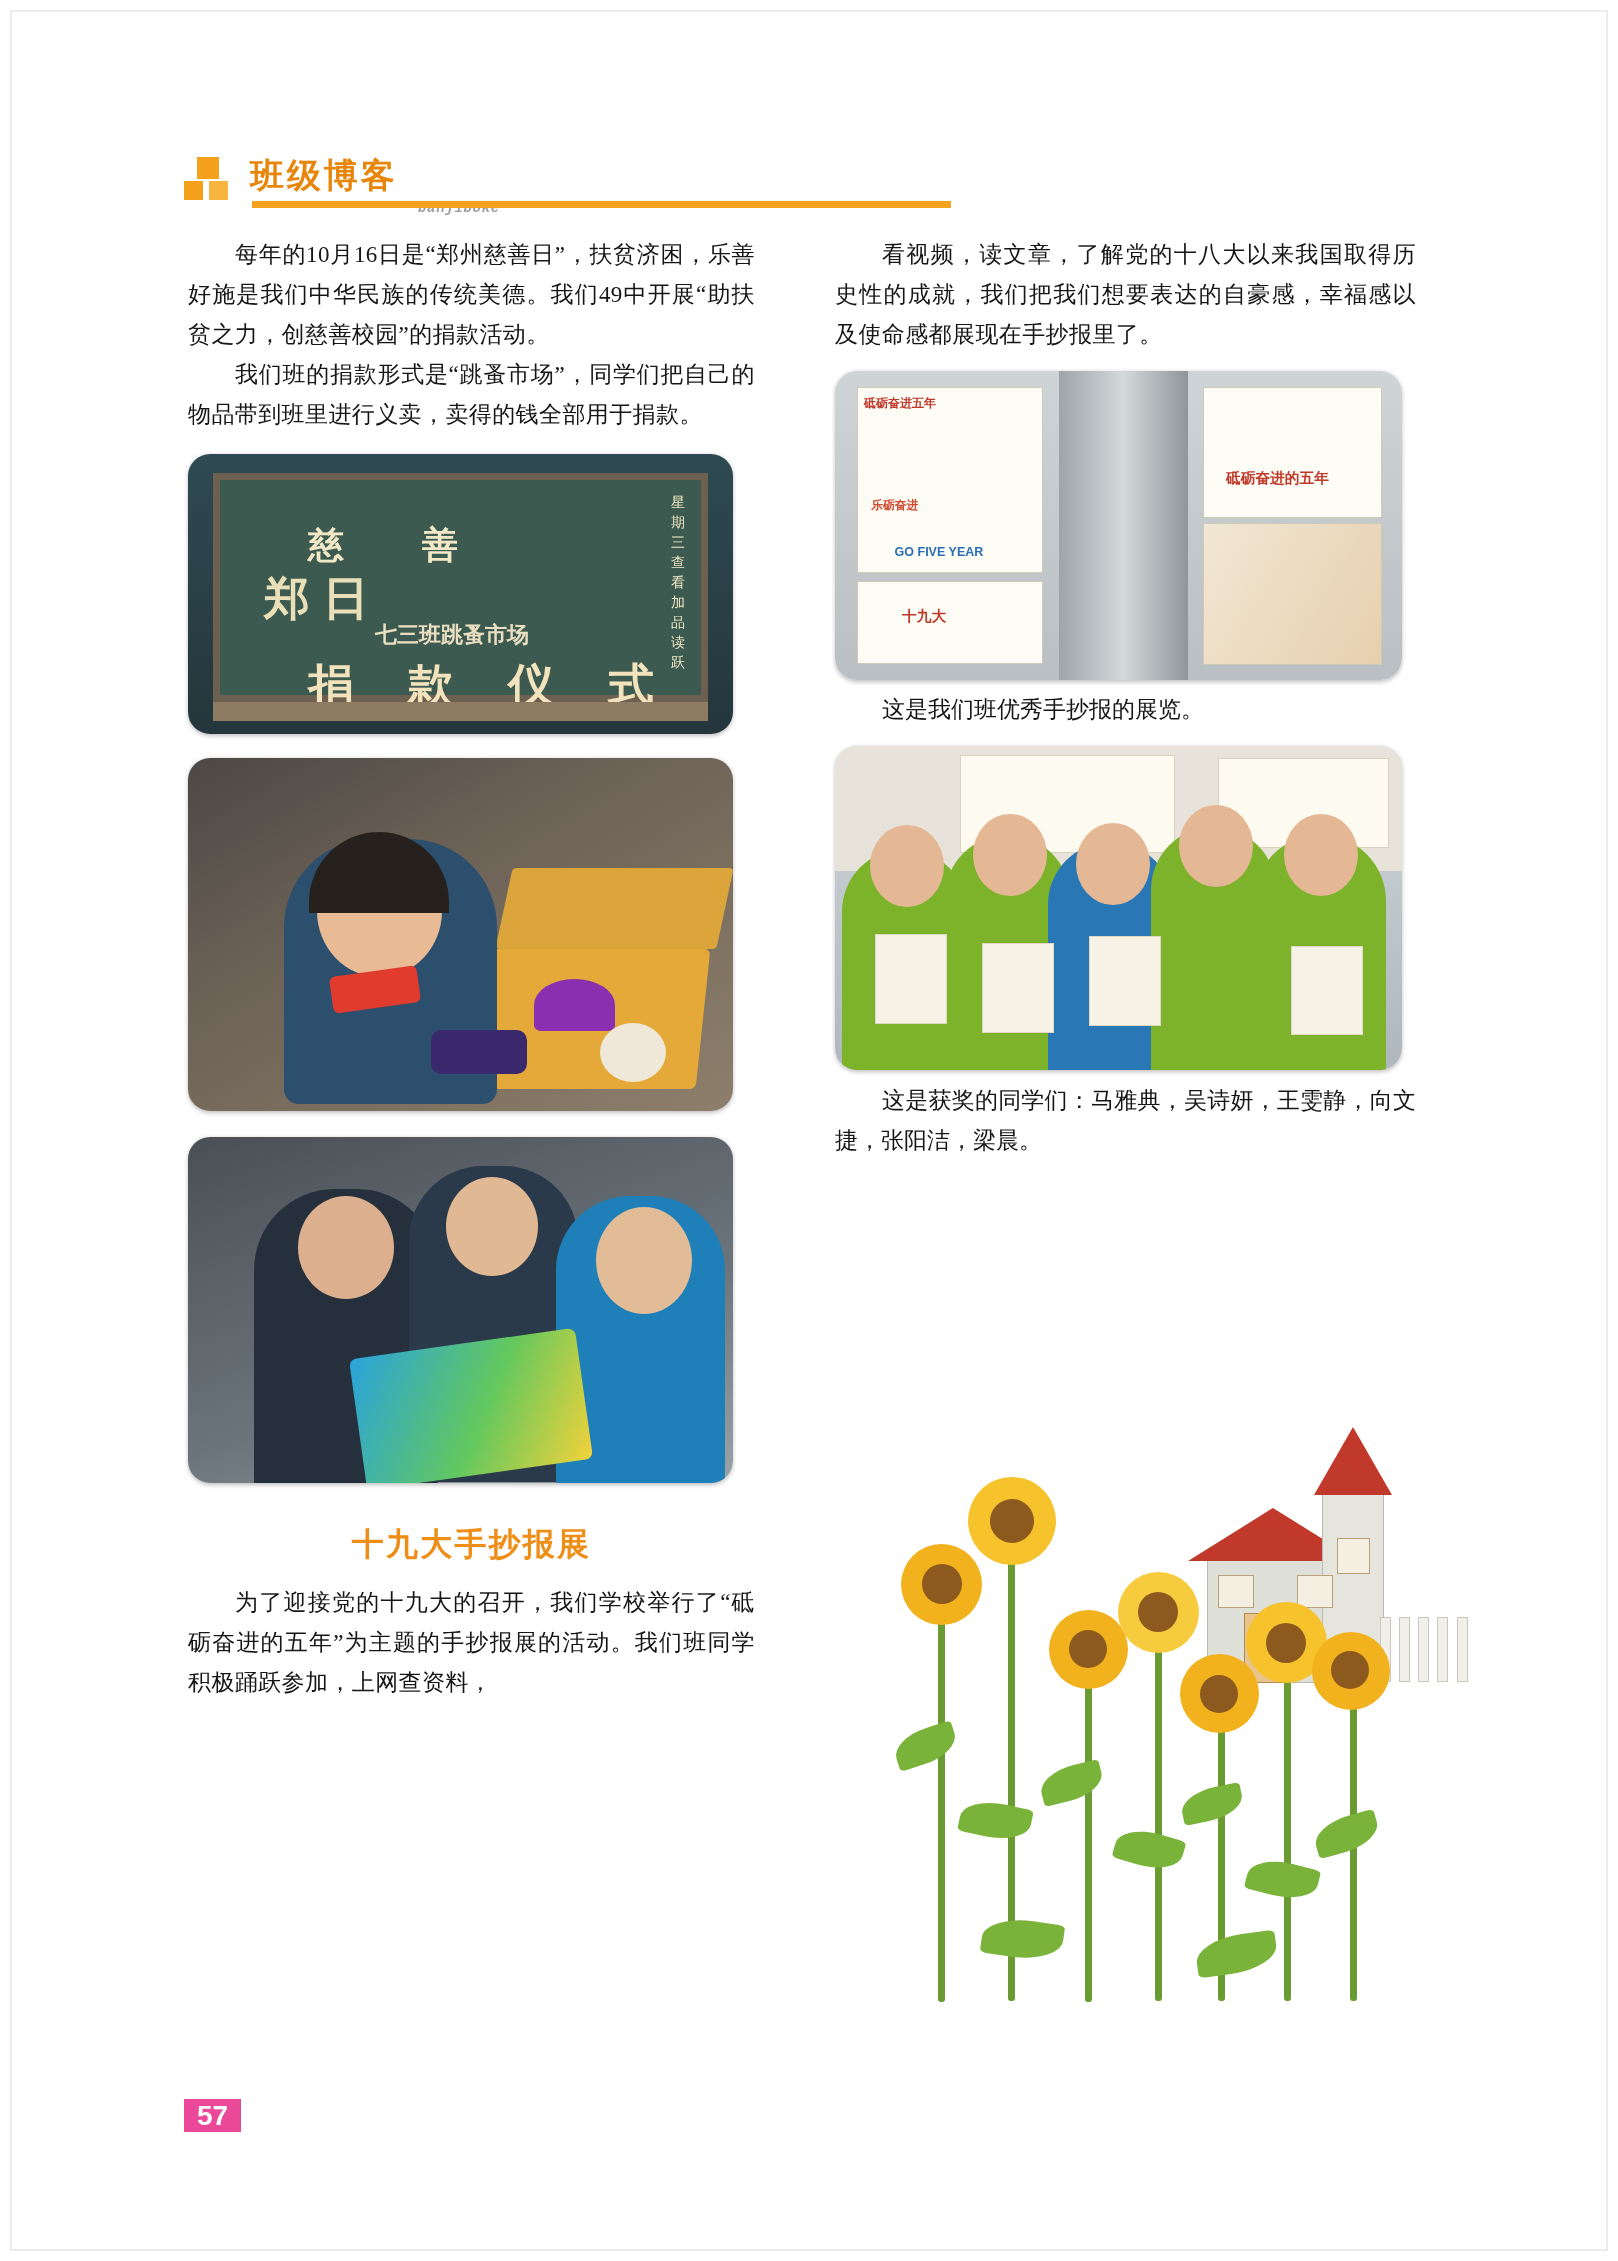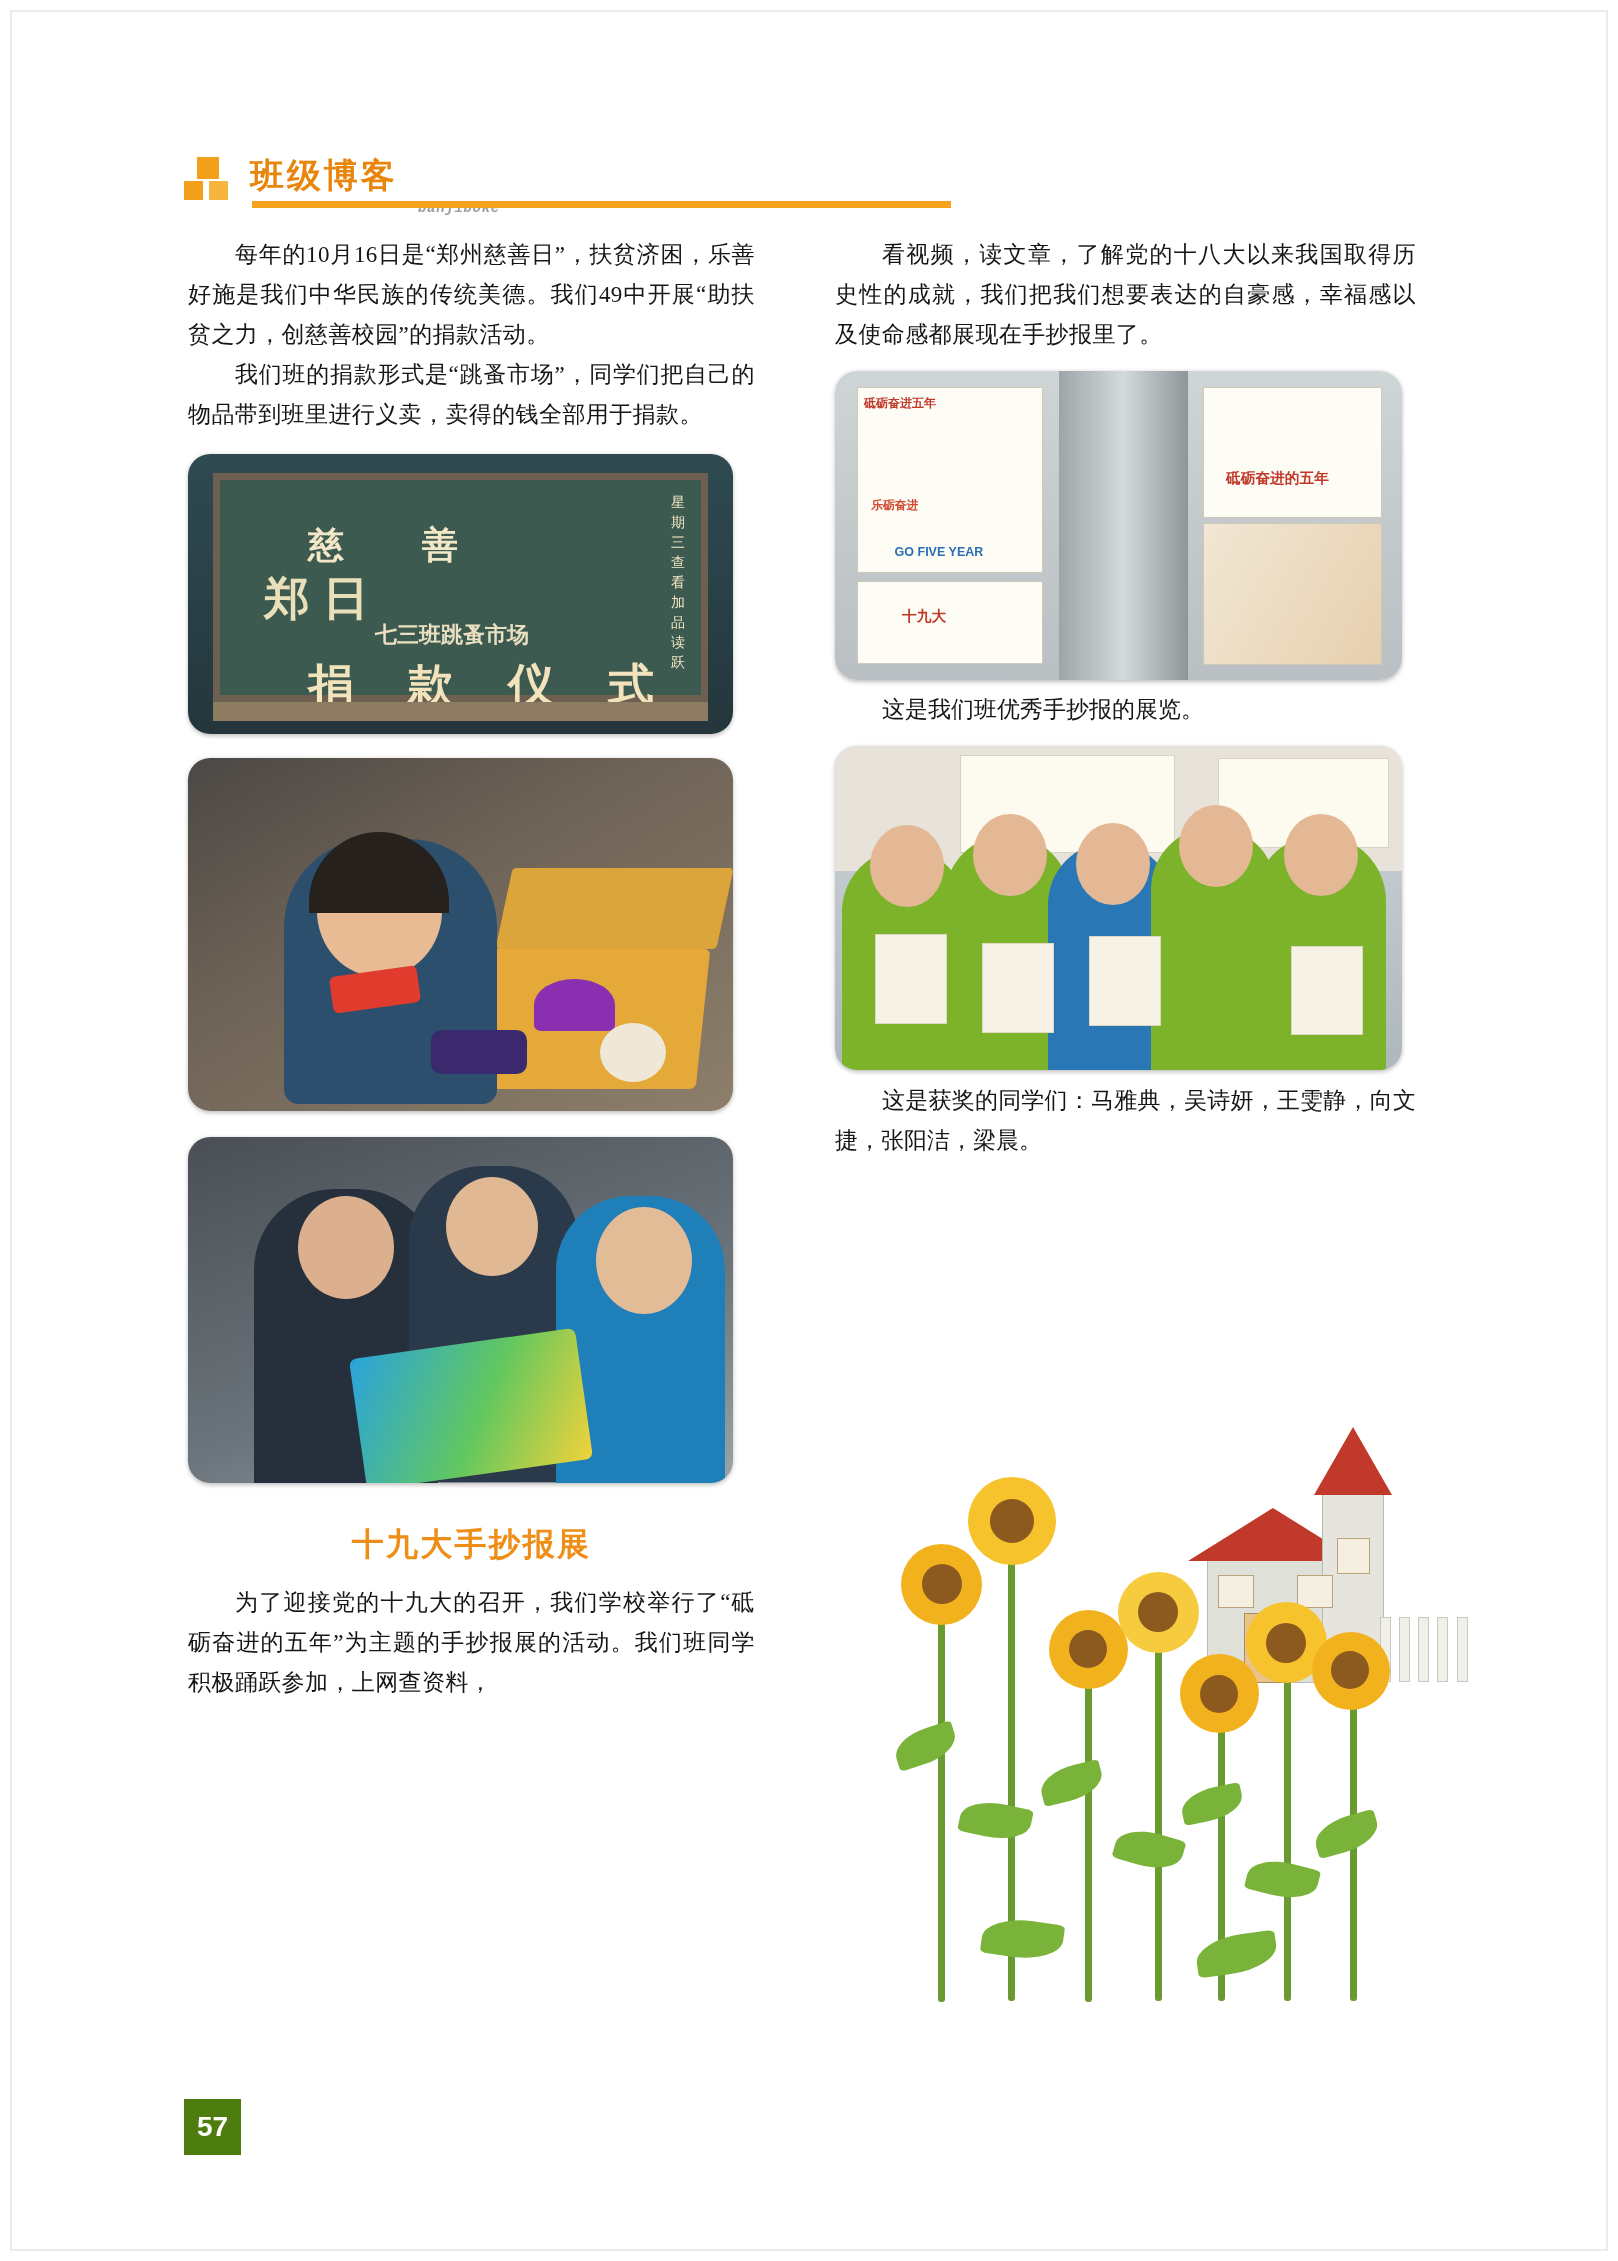--- a/index.html
+++ b/index.html
@@ -247,22 +247,22 @@
   .house-win  { position:absolute; background:#f4efe0; border:1.5px solid #b9a27a;}
   .fence { position:absolute; left:508px; top:197px; width:88px; height:63px;}
   .fence .bar { position:absolute; width:8.8px; height:63px; background:#f0efe8; border:0.7px solid #c9c8c0;}
 
   
   .page-num {
     position: absolute;
     left: 184px;
     top: 2099px;
     width: 57px;
-    height: 56px;
-    background: #4d7c0f;
+    height: 33px;
+    background: #ec4899;
     color: #ffffff;
     font-family: "Liberation Sans", "DejaVu Sans", sans-serif;
     font-size: 28px;
     font-weight: bold;
     display: flex;
     align-items: center;
     justify-content: center;
   }
 </style>
 </head>

